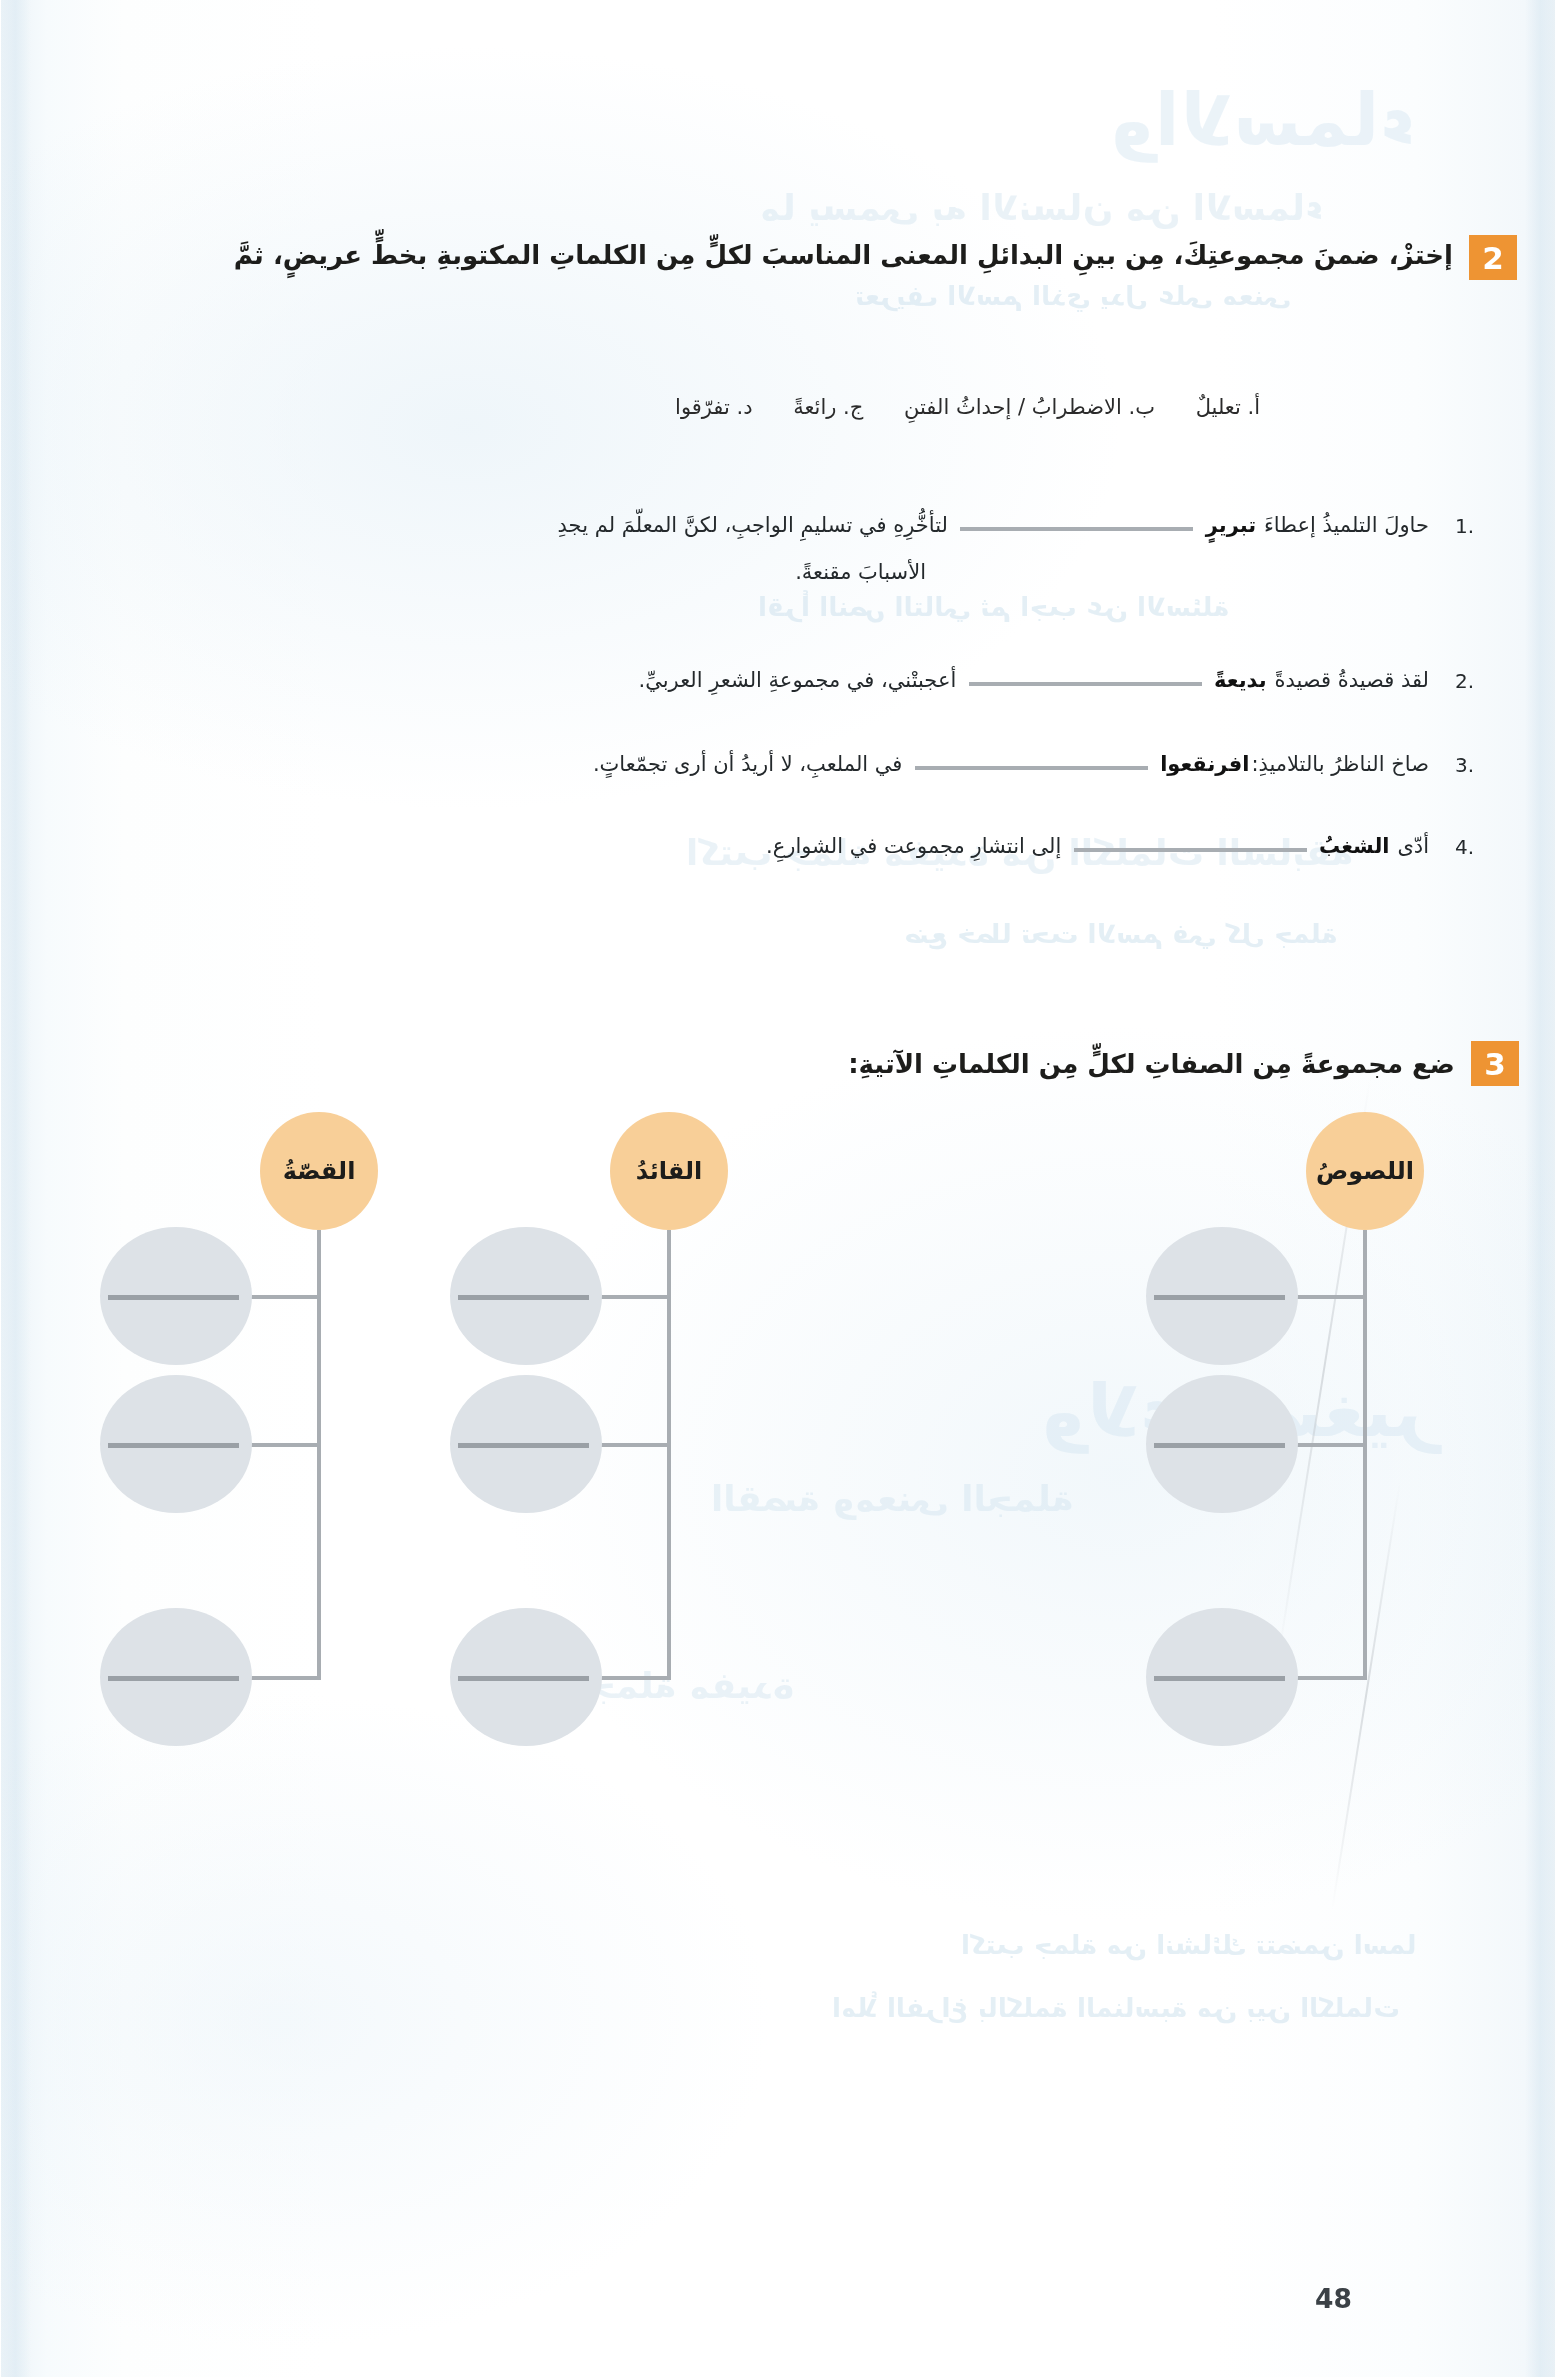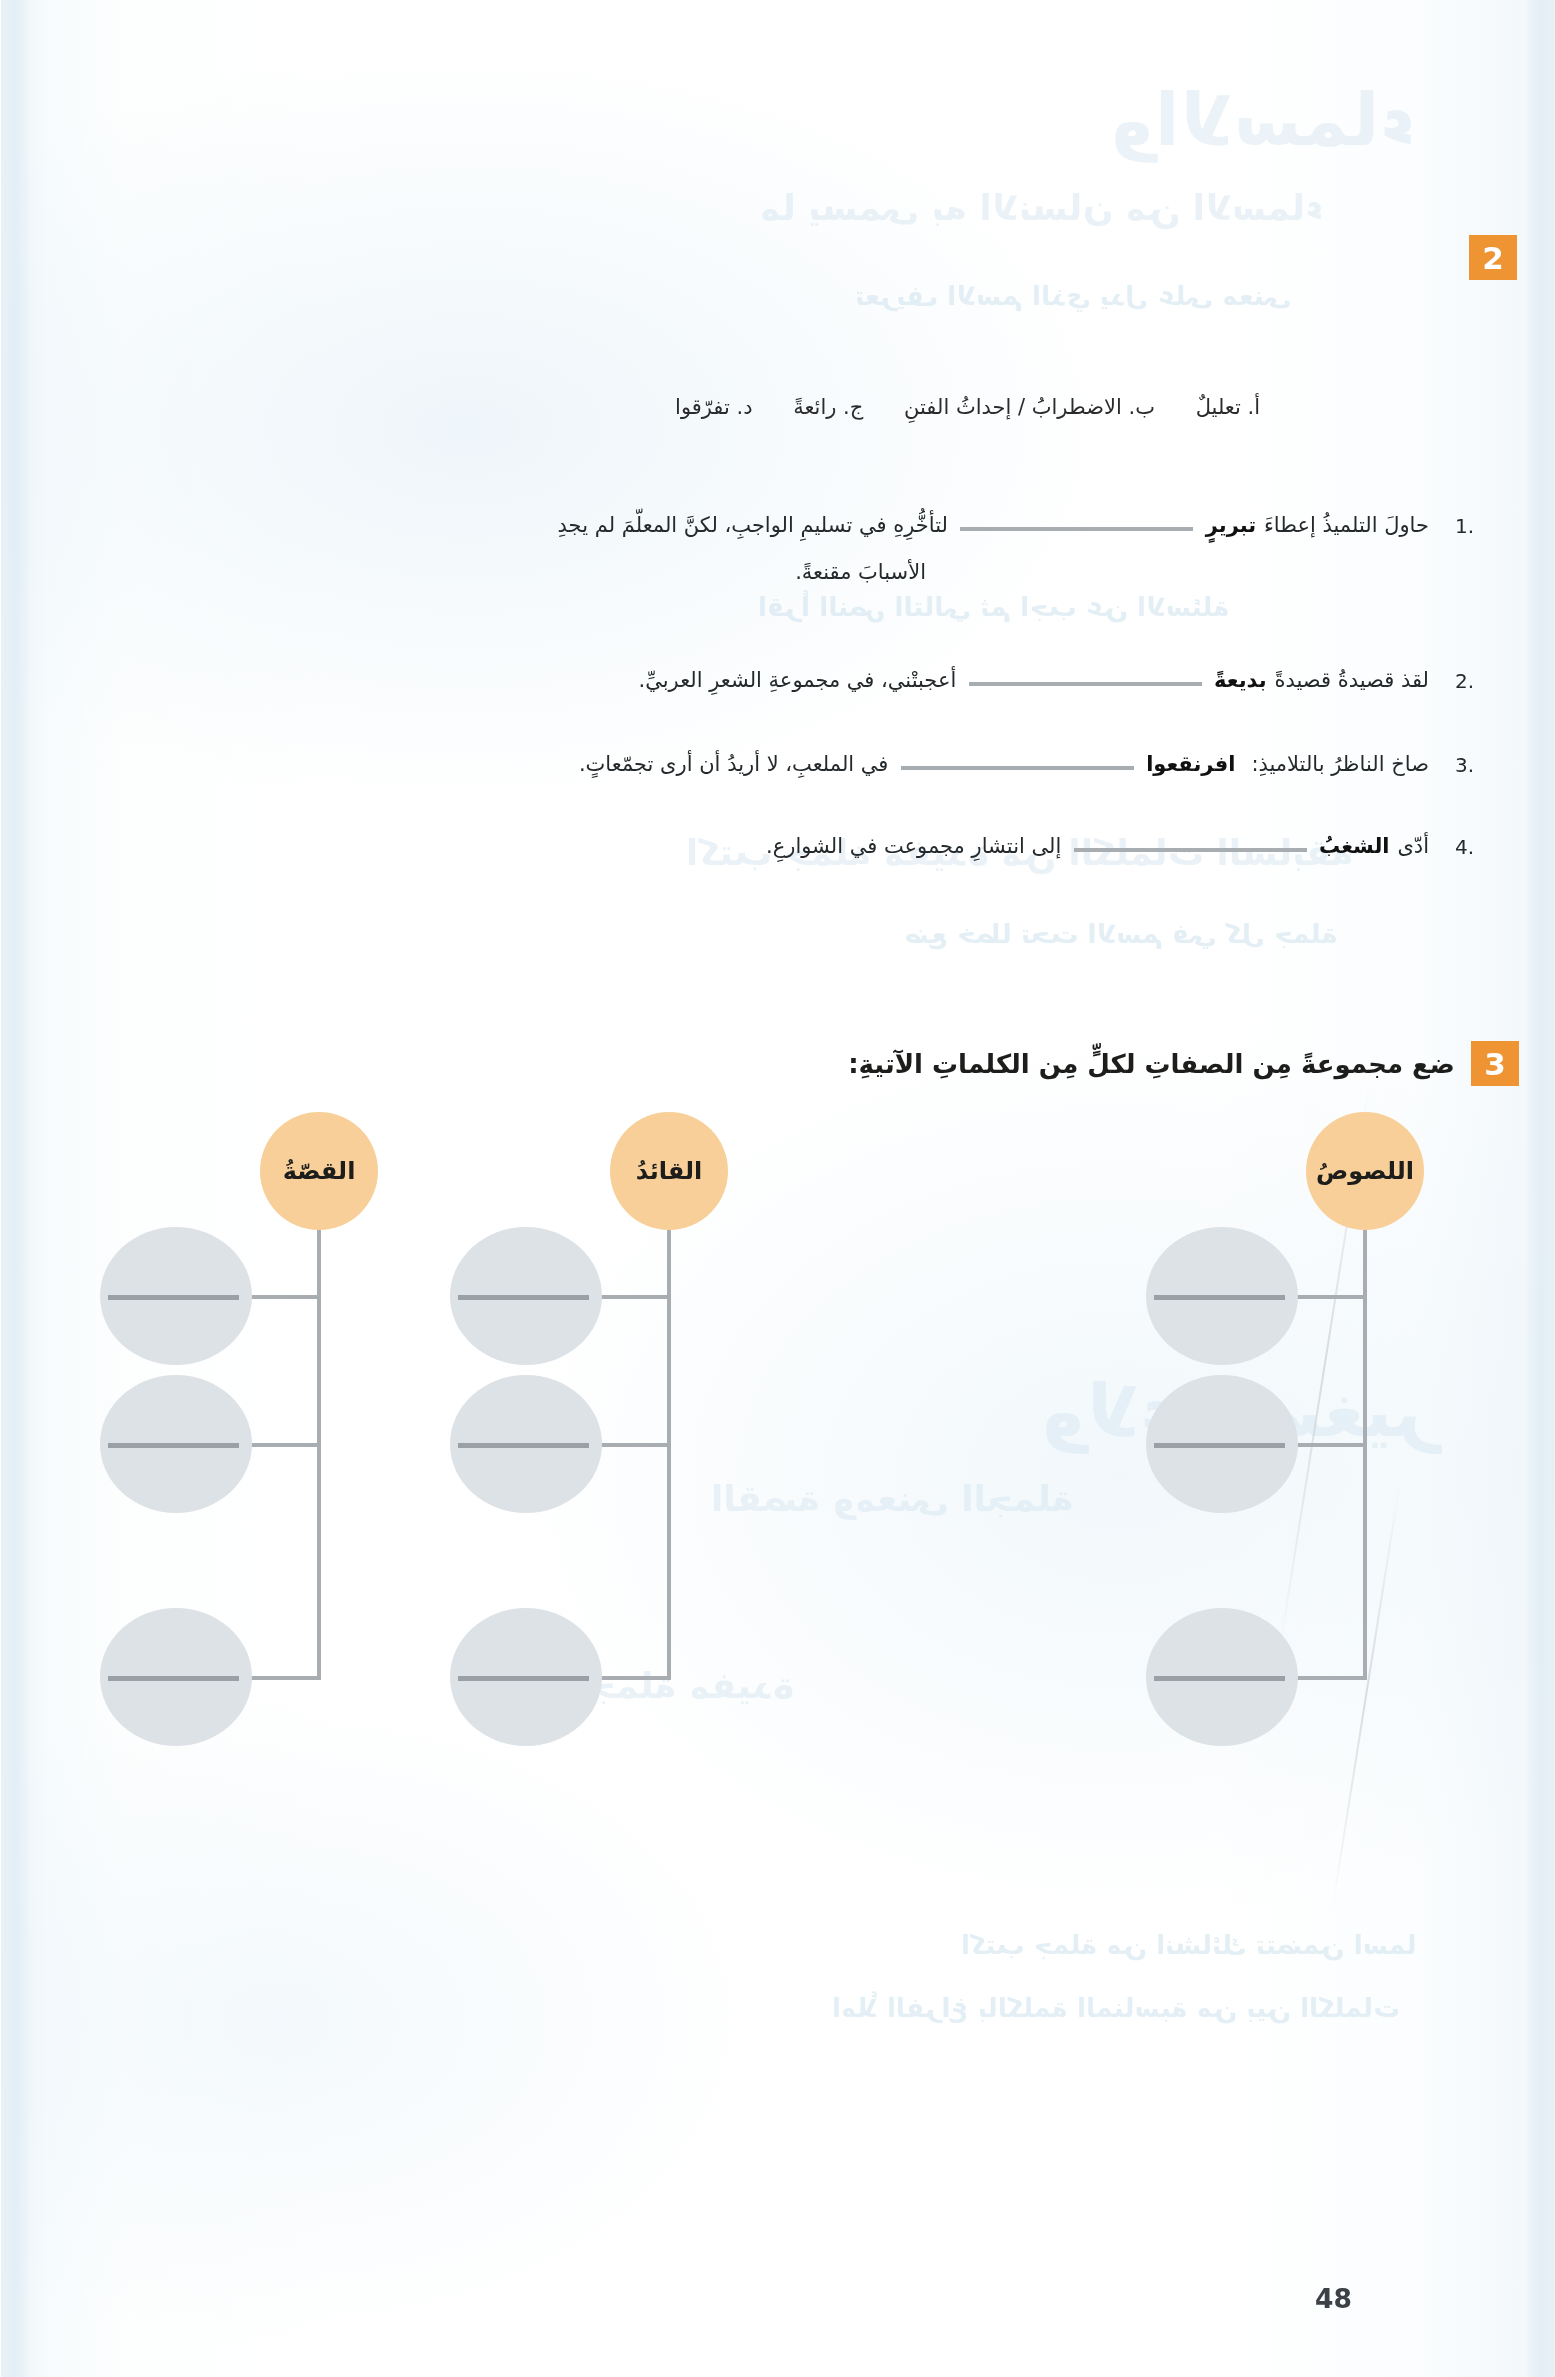--- a/index.html
+++ b/index.html
@@ -186,20 +186,21 @@
   <div class="bleed" style="right:156px;top:1992px;">املأ الفراغ بالكلمة المناسبة من بين الكلمات</div>
 
   <div class="scan-streak" style="left:0;top:0;width:31px;height:2377px;"></div>
   <div class="scan-streak" style="left:1525px;top:0;width:31px;height:2377px;"></div>
   <div class="scan-diagonal" style="left:1323px;top:1074px;"></div>
   <div class="scan-diagonal" style="left:1365px;top:1478px;height:436px;"></div>
 
   <div class="badge" style="right:39px;top:235px;">2</div>
 
   <div class="heading" style="right:103px;top:235px;width:1268px;">
+    <div>إختزْ، ضمنَ مجموعتِكَ، مِن بينِ البدائلِ المعنى المناسبَ لكلٍّ مِن الكلماتِ المكتوبةِ بخطٍّ عريضٍ، ثمَّ</div>
   </div>
 
   <div class="options" style="right:296px;top:395px;">
     <span>أ. تعليلٌ</span>
     <span>ب. الاضطرابُ / إحداثُ الفتنِ</span>
     <span>ج. رائعةً</span>
     <span>د. تفرّقوا</span>
   </div>
 
   <div class="q-row" style="right:82px;top:510px;">
@@ -215,21 +216,21 @@
     <span class="q-num">2.</span>
     <span class="q-seg">لقذ قصيدةُ قصيدةً</span>
     <span class="q-seg q-bold" style="margin-right:7.8px;">بديعةً</span>
     <span class="blank" style="width:233px;"></span>
     <span class="q-seg">أعجبتْني، في مجموعةِ الشعرِ العربيِّ.</span>
   </div>
 
   <div class="q-row" style="right:82px;top:749px;">
     <span class="q-num">3.</span>
     <span class="q-seg">صاخ الناظرُ بالتلاميذِ:</span>
-    <span class="q-seg q-bold" style="margin-right:16px;">افرنقعوا</span>
+    <span class="q-seg q-bold" style="margin-right:2px;">افرنقعوا</span>
     <span class="blank" style="width:233px;"></span>
     <span class="q-seg">في الملعبِ، لا أريدُ أن أرى تجمّعاتٍ.</span>
   </div>
 
   <div class="q-row" style="right:82px;top:831px;">
     <span class="q-num">4.</span>
     <span class="q-seg">أدّى</span>
     <span class="q-seg q-bold" style="margin-right:7.8px;">الشغبُ</span>
     <span class="blank" style="width:233px;"></span>
     <span class="q-seg">إلى انتشارِ مجموعت في الشوارعِ.</span>

